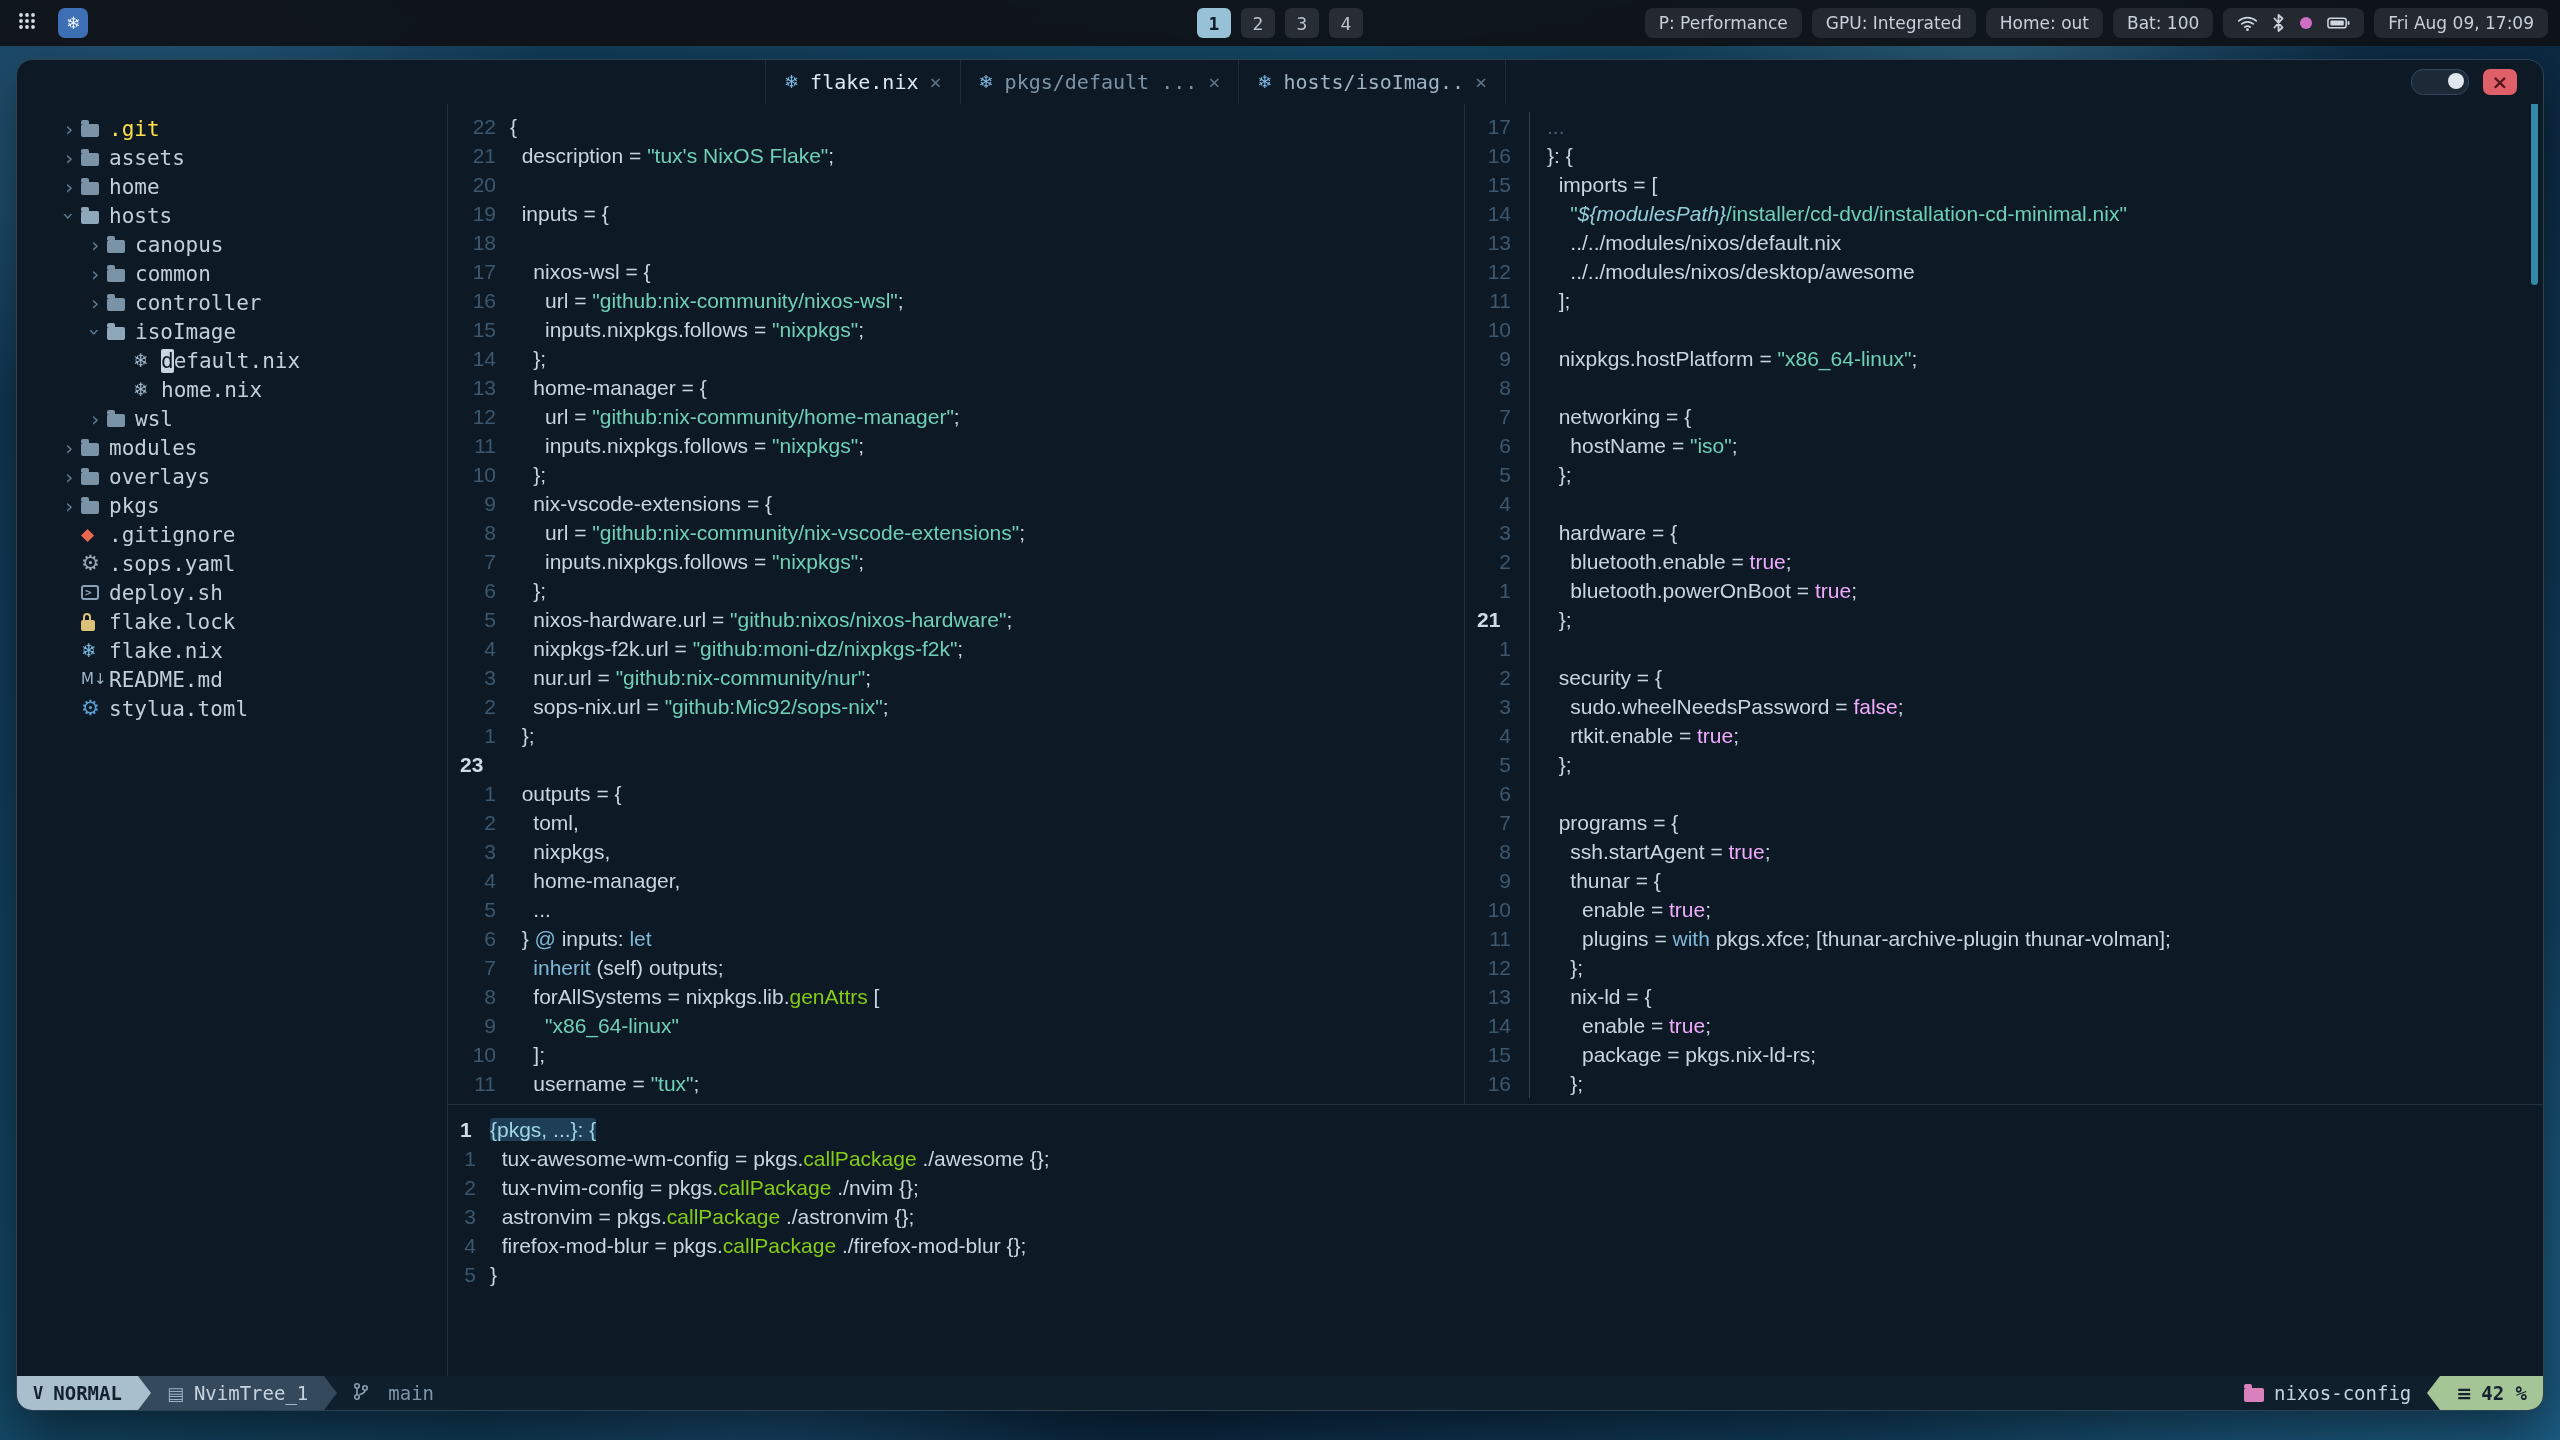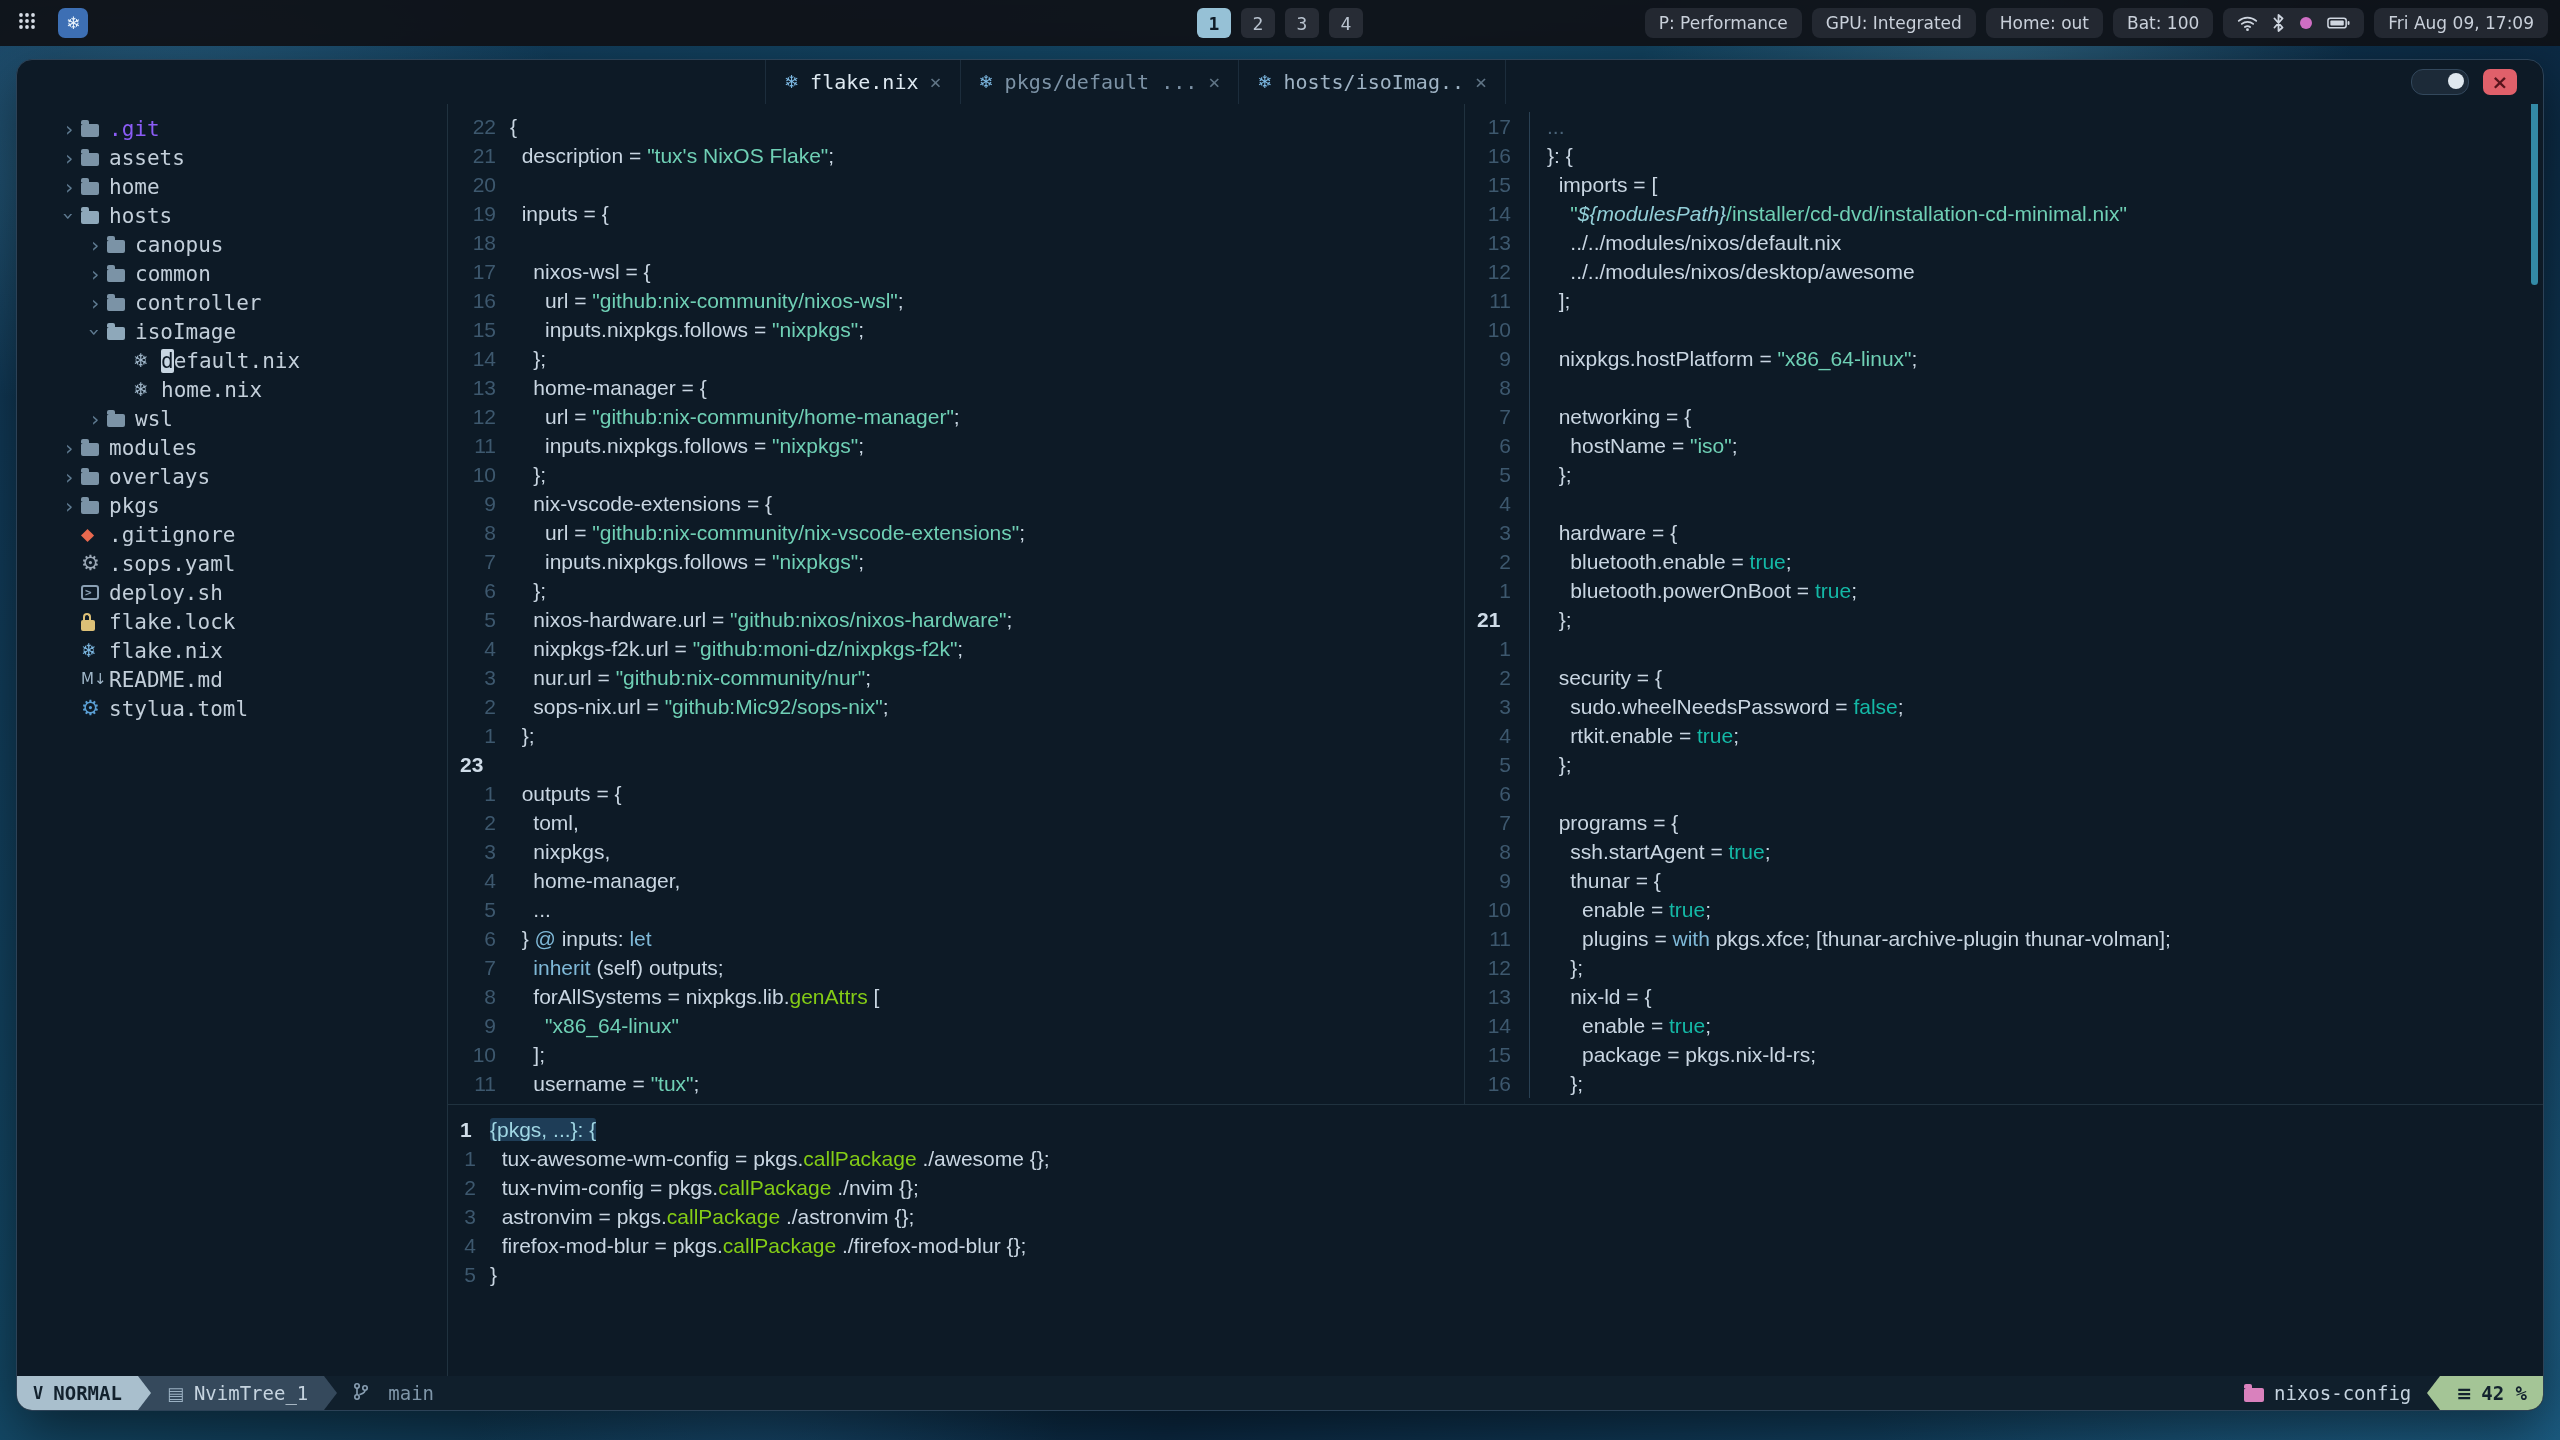--- a/index.html
+++ b/index.html
@@ -47,40 +47,40 @@
   .closebtn{width:34px;height:26px;border-radius:7px;background:#e0606a;color:#57141c;display:flex;
     align-items:center;justify-content:center;font-size:20px;font-weight:bold}
   .main{flex:1;display:flex;min-height:0;position:relative}
   
   .tree{width:430px;flex:0 0 auto;padding-top:10px;font-family:"DejaVu Sans Mono",monospace;font-size:21px;overflow:hidden}
   .trow{height:29px;display:flex;align-items:center}
   .chev{width:24px;flex:0 0 auto;color:#5e7a90;font-size:20px;text-align:center;display:inline-block}
   .chev.open{transform:rotate(90deg)}
   .ticon{width:28px;flex:0 0 auto;display:flex;align-items:center}
   .tlabel{color:#c3cfda;white-space:pre}
-  .tlabel.dim{color:#8b5cf6}
+  .tlabel.dim{color:#fde047}
   .cursor-block{background:#c8d6e2;color:#0d1a26;border-radius:2px}
   
   .editors{flex:1;display:flex;flex-direction:column;border-left:1px solid #20323f;min-width:0}
   .toprow{flex:0 0 1000px;display:flex;min-width:0}
   .pane{font-family:Liberation Sans, sans-serif;font-size:21px;overflow:hidden}
   .pane-left{width:1016px;flex:0 0 auto;padding-top:8px}
   .pane-right{flex:1;border-left:1px solid #20323f;padding-top:8px}
   .pane-bottom{flex:1;border-top:1px solid #20323f;padding-top:10px}
   .crow{height:29px;display:flex;line-height:29px}
   .ln{flex:0 0 auto;text-align:right;color:#3d586e;padding-left:12px}
   .pane-left .ln{width:36px;margin-right:14px}
   .pane-right .ln{width:34px}
   .pane-bottom .ln{width:16px;margin-right:14px}
   .ln.cur{text-align:left;color:#cfdce8;font-weight:bold}
   .codetxt{white-space:pre;color:#c9d6e2}
   .pane-right .codetxt{border-left:1px solid #2a4154;margin-left:18px;padding-left:17px}
   .tk-p{color:#c9d6e2}
   .tk-s{color:#6fd0b5}
-  .tk-b{color:#14b8a6}
+  .tk-b{color:#f0abfc}
   .tk-k{color:#7fb9d8}
   .tk-i{color:#93cfd8;font-style:italic}
   .tk-d{color:#4a6378}
   .tk-fn{color:#84cc16}
   .tk-hl{color:#9fd6e3;background:#1e3d57;border-radius:3px}
   .scrollbar{position:absolute;right:5px;top:-4px;width:7px;height:185px;border-radius:4px;background:#338aa6}
   
   .sl{flex:0 0 34px;background:#101f2c;display:flex;align-items:center;
     font-family:"DejaVu Sans Mono",monospace;font-size:19px}
   .seg{height:34px;display:flex;align-items:center;gap:10px;padding:0 16px;white-space:nowrap}

